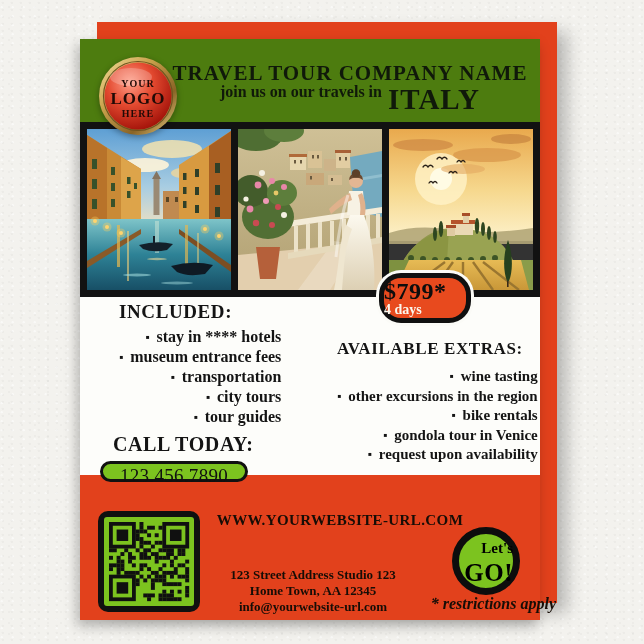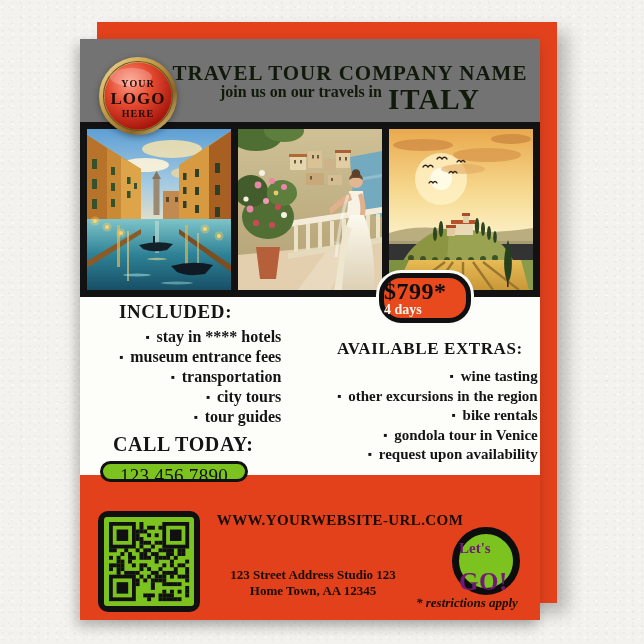--- a/index.html
+++ b/index.html
@@ -22,21 +22,21 @@
     background:#e2411c;
     box-shadow:10px 10px 16px rgba(0,0,0,0.25);
   }
   .card{
     position:absolute;left:80px;top:39px;width:460px;height:581px;
     background:#fdfdfa;
     box-shadow:-3px 6px 12px rgba(0,0,0,0.28);
   }
   .card *{box-sizing:border-box;}
   
-  .header{position:absolute;left:0;top:0;width:460px;height:83px;background:#737373;}
+  .header{position:absolute;left:0;top:0;width:460px;height:83px;background:#4d7c0f;}
   .company{
     position:absolute;left:85px;top:22px;width:370px;text-align:center;
     font-weight:bold;font-size:21px;letter-spacing:1px;color:#10190a;white-space:nowrap;
   }
   .tagline-row{
     position:absolute;left:85px;top:44px;width:370px;
     display:flex;align-items:flex-start;justify-content:center;gap:6px;color:#10190a;
   }
   .tagline{font-weight:bold;font-size:16px;}
   .destination{font-weight:bold;font-size:29px;letter-spacing:1px;}
@@ -83,27 +83,27 @@
     position:absolute;left:120px;top:37px;width:280px;text-align:center;
     font-weight:bold;font-size:15px;letter-spacing:0.4px;white-space:nowrap;
   }
   .address{
     position:absolute;left:103px;top:92px;width:260px;text-align:center;
     font-weight:bold;font-size:13px;line-height:16px;
   }
   .lets-go{
     position:absolute;left:372px;top:52px;width:68px;height:68px;
     background:#7cc31f;border:7px solid #0d0d0d;border-radius:50%;
-    text-align:left;color:#701a75;
+    text-align:right;color:#000000;
   }
   .lets-go .l1{font-weight:bold;font-size:15px;margin-top:7px;line-height:1;}
-  .lets-go .l2{font-weight:bold;font-size:25px;margin-top:13px;line-height:1;letter-spacing:0.5px;}
+  .lets-go .l2{font-weight:bold;font-size:25px;margin-top:4px;line-height:1;letter-spacing:0.5px;}
   .footnote{
-    position:absolute;left:336px;top:120px;width:140px;text-align:left;
-    font-style:italic;font-weight:bold;font-size:13px;white-space:nowrap;
+    position:absolute;left:336px;top:120px;width:140px;text-align:right;
+    font-style:italic;font-weight:bold;font-size:16px;white-space:nowrap;
   }
 </style>
 </head>
 <body>
 
 <div class="stage">
   <div class="back-card"></div>
 
   <div class="card">
 
@@ -547,20 +547,21 @@
             <rect x="68.14285714285714" y="86.23809523809524" width="3.9595238095238092" height="3.9119047619047618" fill="#101010"></rect>
             <rect x="71.95238095238095" y="86.23809523809524" width="3.9595238095238092" height="3.9119047619047618" fill="#101010"></rect>
             <rect x="75.76190476190476" y="86.23809523809524" width="3.9595238095238092" height="3.9119047619047618" fill="#101010"></rect>
             <rect x="79.57142857142857" y="86.23809523809524" width="3.9595238095238092" height="3.9119047619047618" fill="#101010"></rect>
           </svg>
       </div>
       <div class="website">WWW.YOURWEBSITE-URL.COM</div>
       <div class="address">
         <div>123 Street Address Studio 123</div>
         <div>Home Town, AA 12345</div>
+        <div>info@yourwebsite-url.com</div>
       </div>
       <div class="lets-go">
         <div class="l1">Let's</div>
         <div class="l2">GO!</div>
       </div>
       <div class="footnote">* restrictions apply</div>
     </div>
 
   </div>
 </div>

